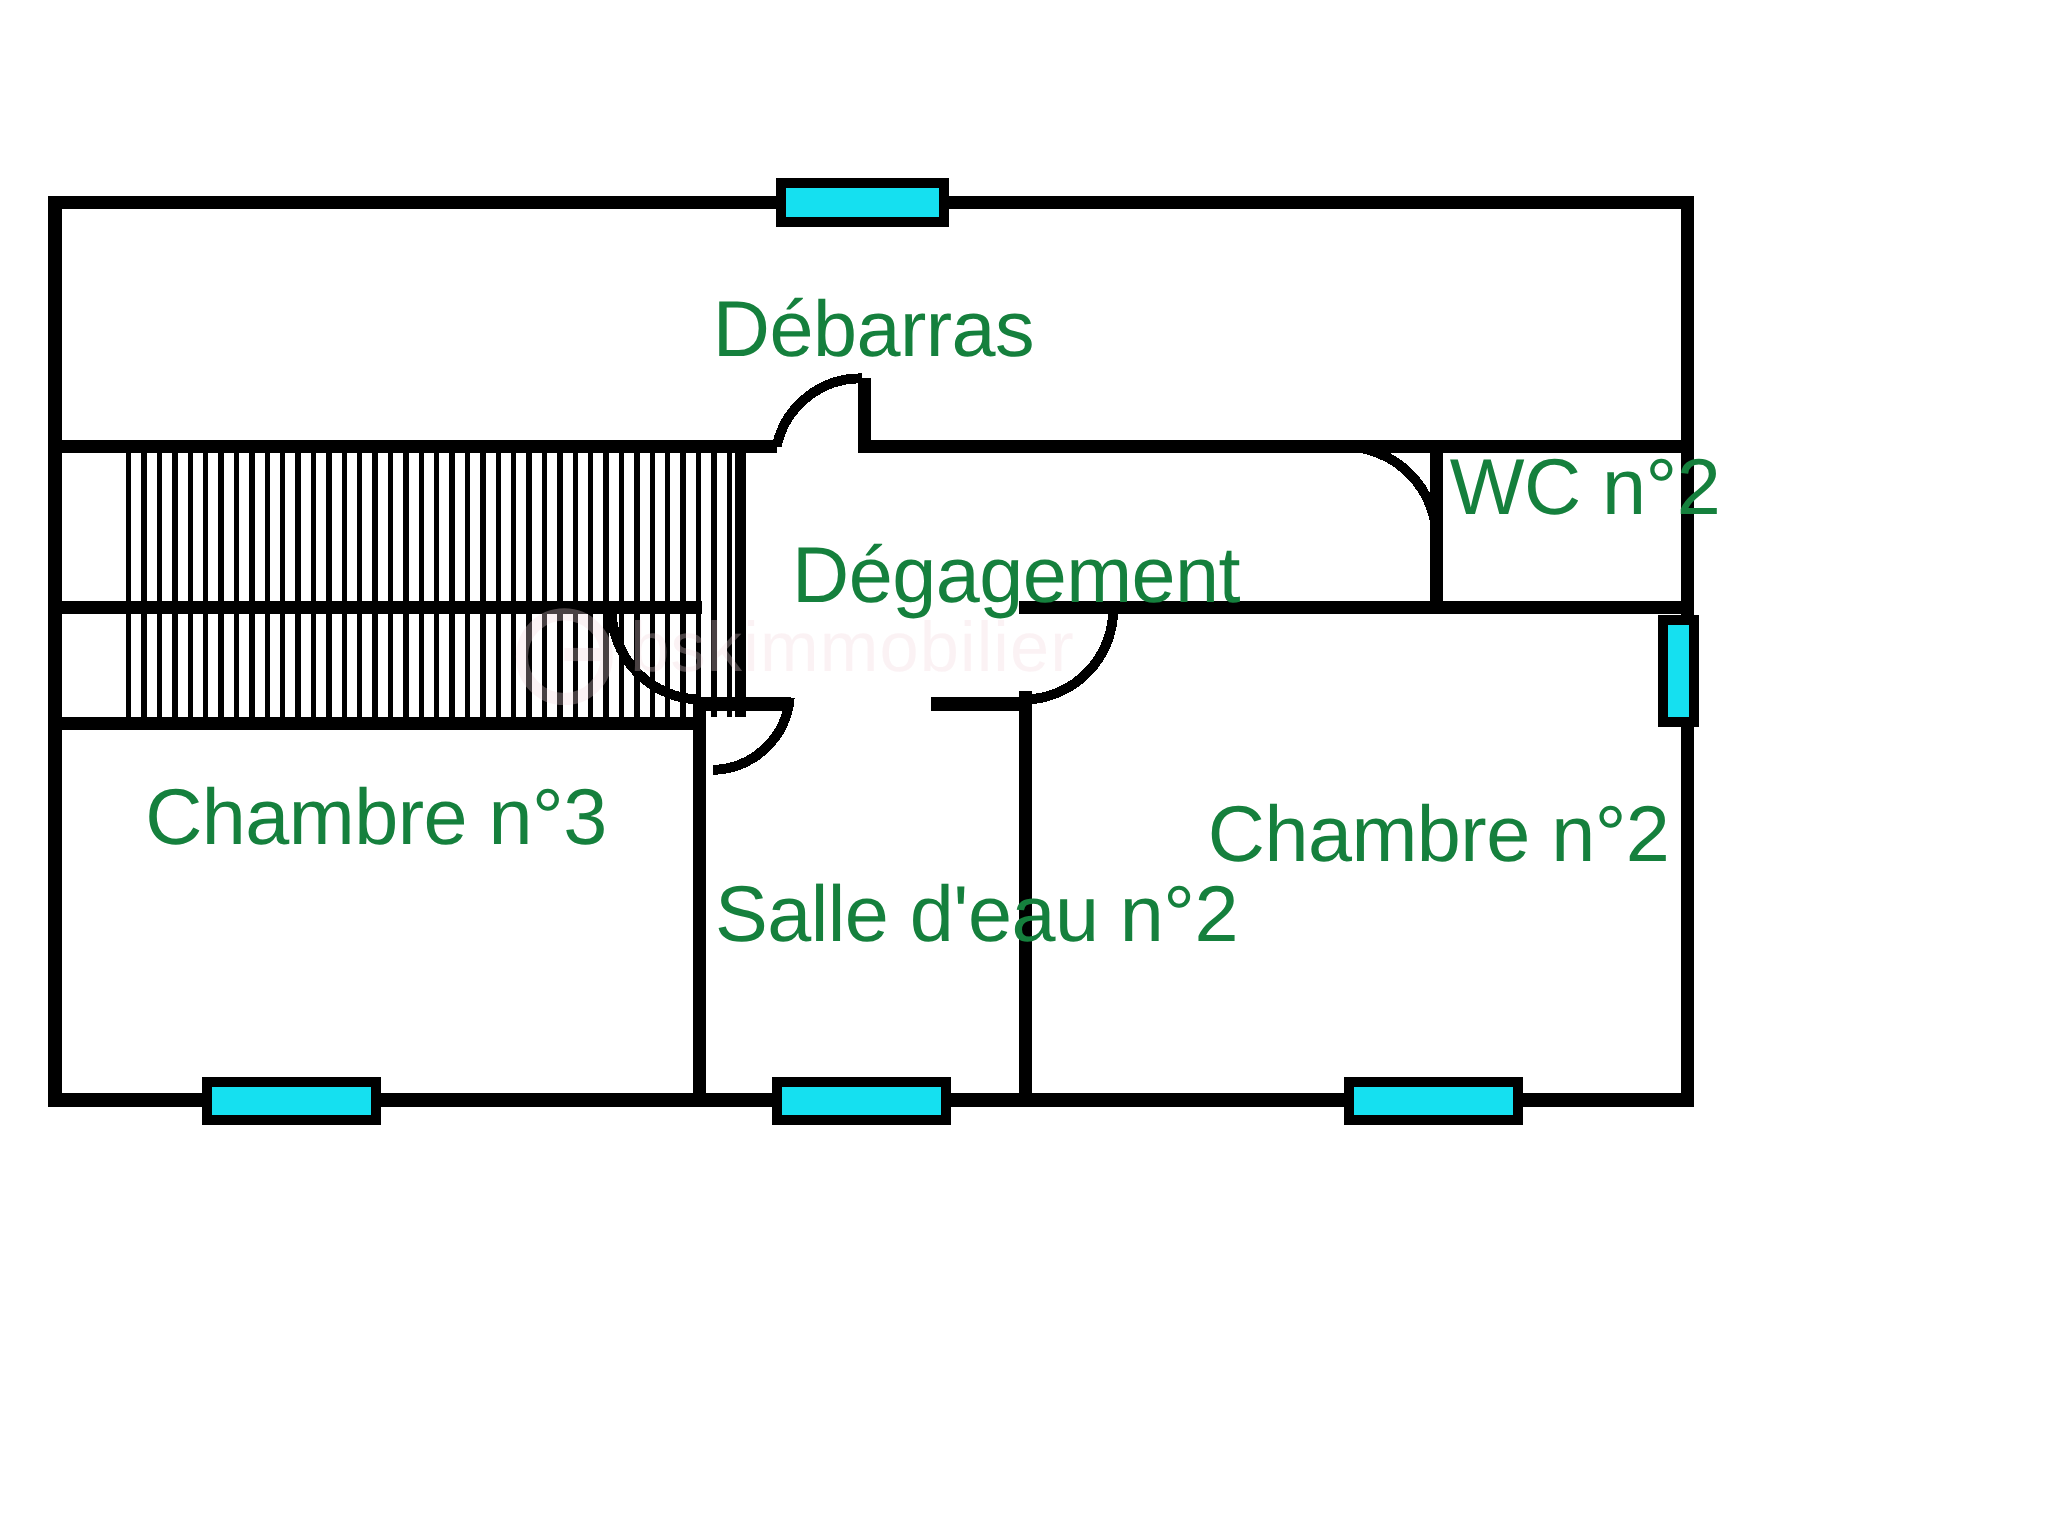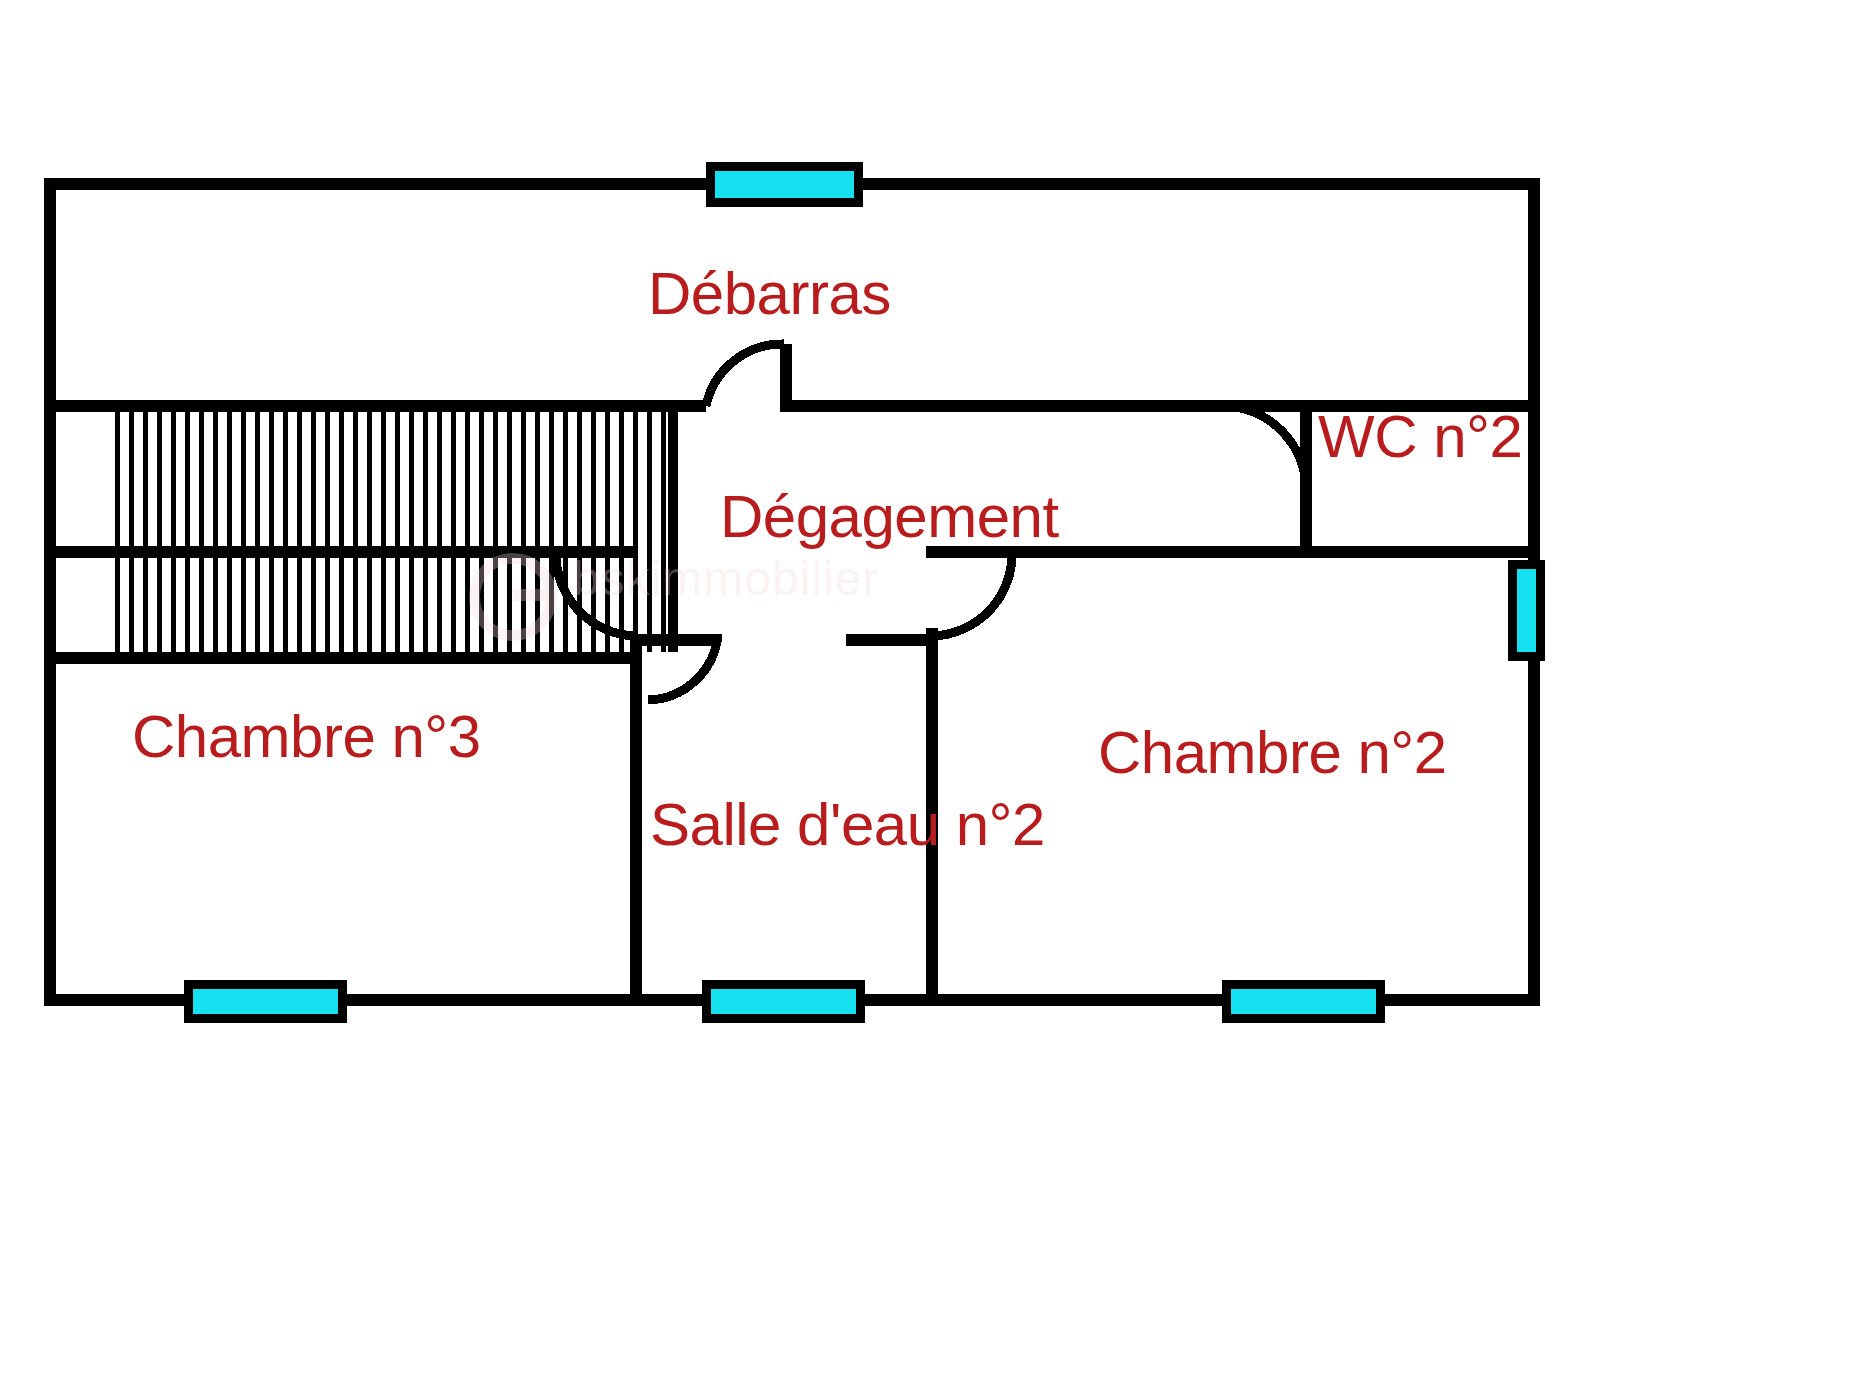--- a/index.html
+++ b/index.html
@@ -20,22 +20,22 @@
     background: #ffffff;
   }
   #plan-svg {
     position: absolute;
     left: 0;
     top: 0;
   }
   .room-label {
     position: absolute;
     font-family: "Liberation Sans", sans-serif;
-    font-size: 60px;
-    color: #b91c1c;
+    font-size: 72px;
+    color: #15803d;
     white-space: nowrap;
     letter-spacing: -0.5px;
     line-height: 1;
   }
   #label-debarras   { left: 648px; top: 264px; }
   #label-degagement { left: 720px; top: 487px; }
   #label-wc2        { left: 1318px; top: 407px; }
   #label-chambre3   { left: 132px; top: 707px; text-align: center; }
   #label-chambre2   { left: 1098px; top: 707px; margin-top: 16px; }
   #label-salledeau2 { left: 650px; top: 783px; margin-top: 12px; }
@@ -46,21 +46,21 @@
     width: 830px;
     height: 110px;
     pointer-events: none;
     opacity: 0.30;
   }
   #watermark .wm-text {
     position: absolute;
     left: 118px;
     top: 6px;
     font-family: "Liberation Sans", sans-serif;
-    font-size: 48px;
+    font-size: 64px;
     color: #f2d7dd;
     white-space: nowrap;
     letter-spacing: 1px;
   }
   #watermark .wm-mark {
     position: absolute;
     left: 14px;
     top: 8px;
     width: 88px;
     height: 88px;

